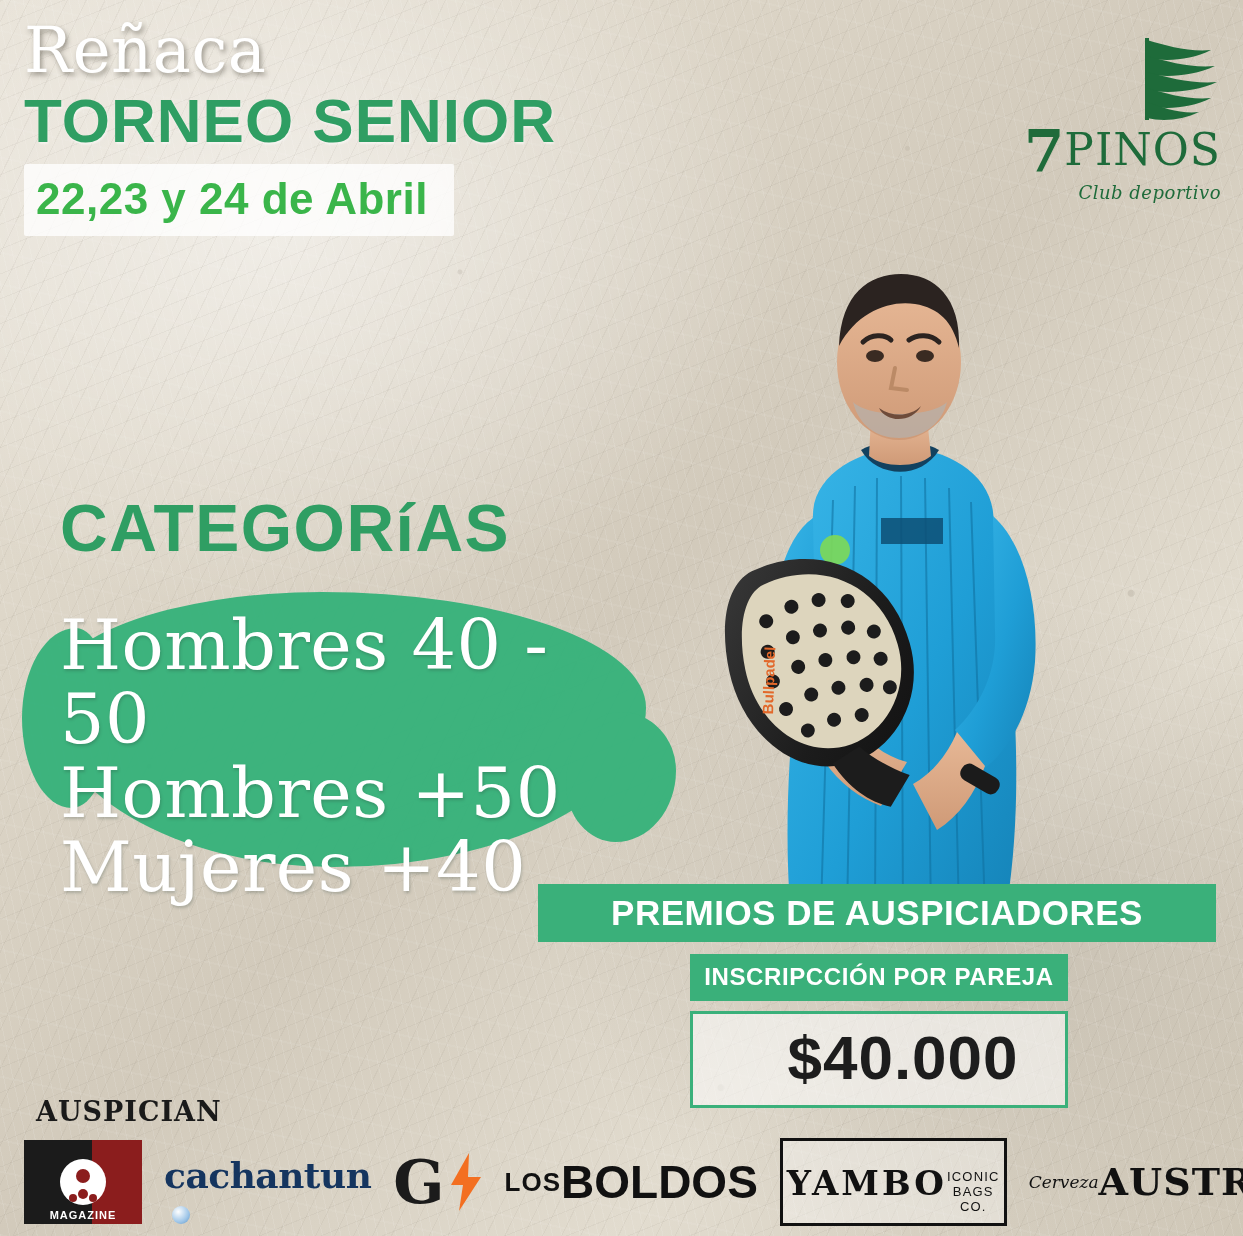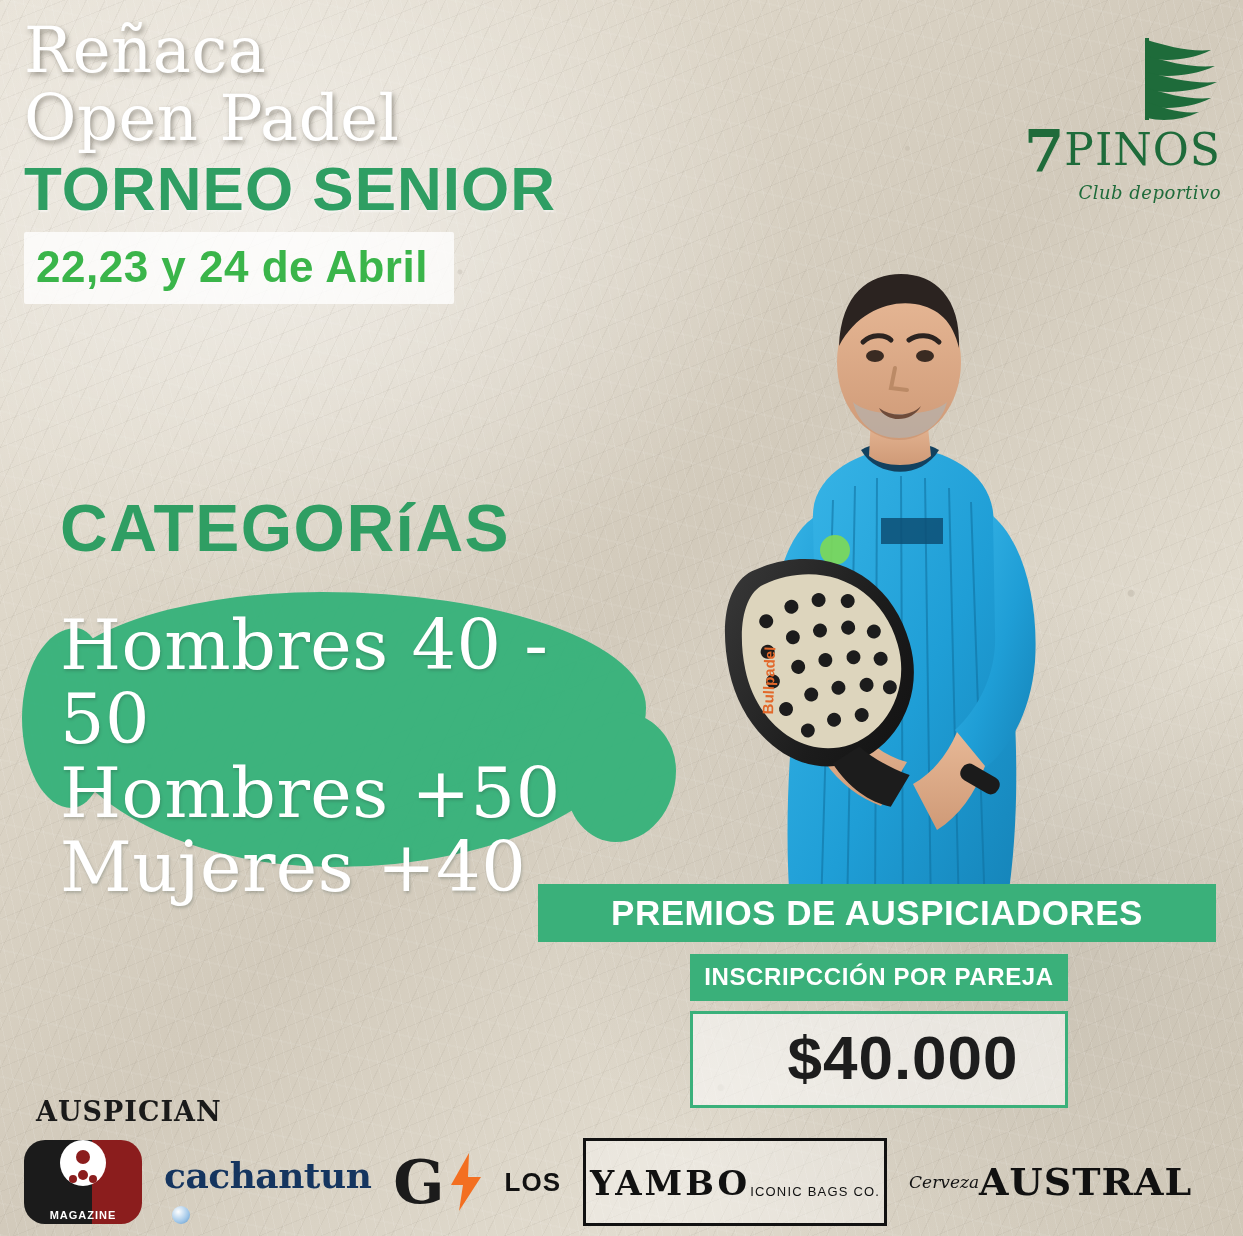--- a/index.html
+++ b/index.html
@@ -231,21 +231,21 @@
     align-items: center;
     padding: 0 24px;
     gap: 22px;
   }
   .sponsor { display: flex; align-items: center; justify-content: center; height: 88px; }
 
   .sp-magazine {
     width: 118px; height: 84px;
     background: linear-gradient(to right, #1b1b1b 0 58%, #8b1d1d 58% 100%);
     position: relative;
-    display: flex; justify-content: center; border-radius: 21px;
+    display: flex; align-items: center; justify-content: center;
   }
   .sp-magazine .person {
     width: 46px; height: 46px; border-radius: 50%;
     background: #ffffff; position: relative;
   }
   .sp-magazine .person::after {
     content: ""; position: absolute; left: 50%; top: 10px;
     transform: translateX(-50%);
     width: 14px; height: 14px; border-radius: 50%;
     background: #8b1d1d;
@@ -296,21 +296,20 @@
 </style>
 </head>
 <body>
 
 <div id="poster">
   <div class="texture"></div>
   <div class="speckle"></div>
 
   <div class="title-block">
     <div class="title-line">Reñaca</div>
-    <div class="title-line">Open Padel</div>
     <div class="torneo">TORNEO SENIOR</div>
     <div class="date-chip">22,23 y 24 de Abril</div>
   </div>
 
   <div class="club-logo">
     <svg width="150" height="86" viewBox="0 0 150 86">
       <g fill="#1e6b3a">
         <path d="M74 2 L78 2 L78 84 L74 84 Z"></path>
         <path d="M76 4 C96 10 118 16 140 14 C120 24 96 26 76 22 Z"></path>
         <path d="M76 20 C98 26 120 32 144 30 C122 40 96 42 76 38 Z"></path>
@@ -454,20 +453,21 @@
       <span class="g">G</span>
       <span class="bolt">
         <svg width="34" height="58" viewBox="0 0 34 58">
             <path d="M20 0 L2 32 L14 32 L10 58 L32 24 L19 24 Z" fill="#f36f21"></path>
           </svg>
       </span>
     </div>
 
     <div class="sponsor sp-boldos">
       <div class="los">LOS</div>
+      <div class="boldos">BOLDOS</div>
     </div>
 
     <div class="sponsor sp-yambo">
       <div class="name">YAMBO</div>
       <div class="sub">ICONIC BAGS CO.</div>
     </div>
 
     <div class="sponsor sp-austral">
       <div class="cerveza">Cerveza</div>
       <div class="austral">AUSTRAL</div>

